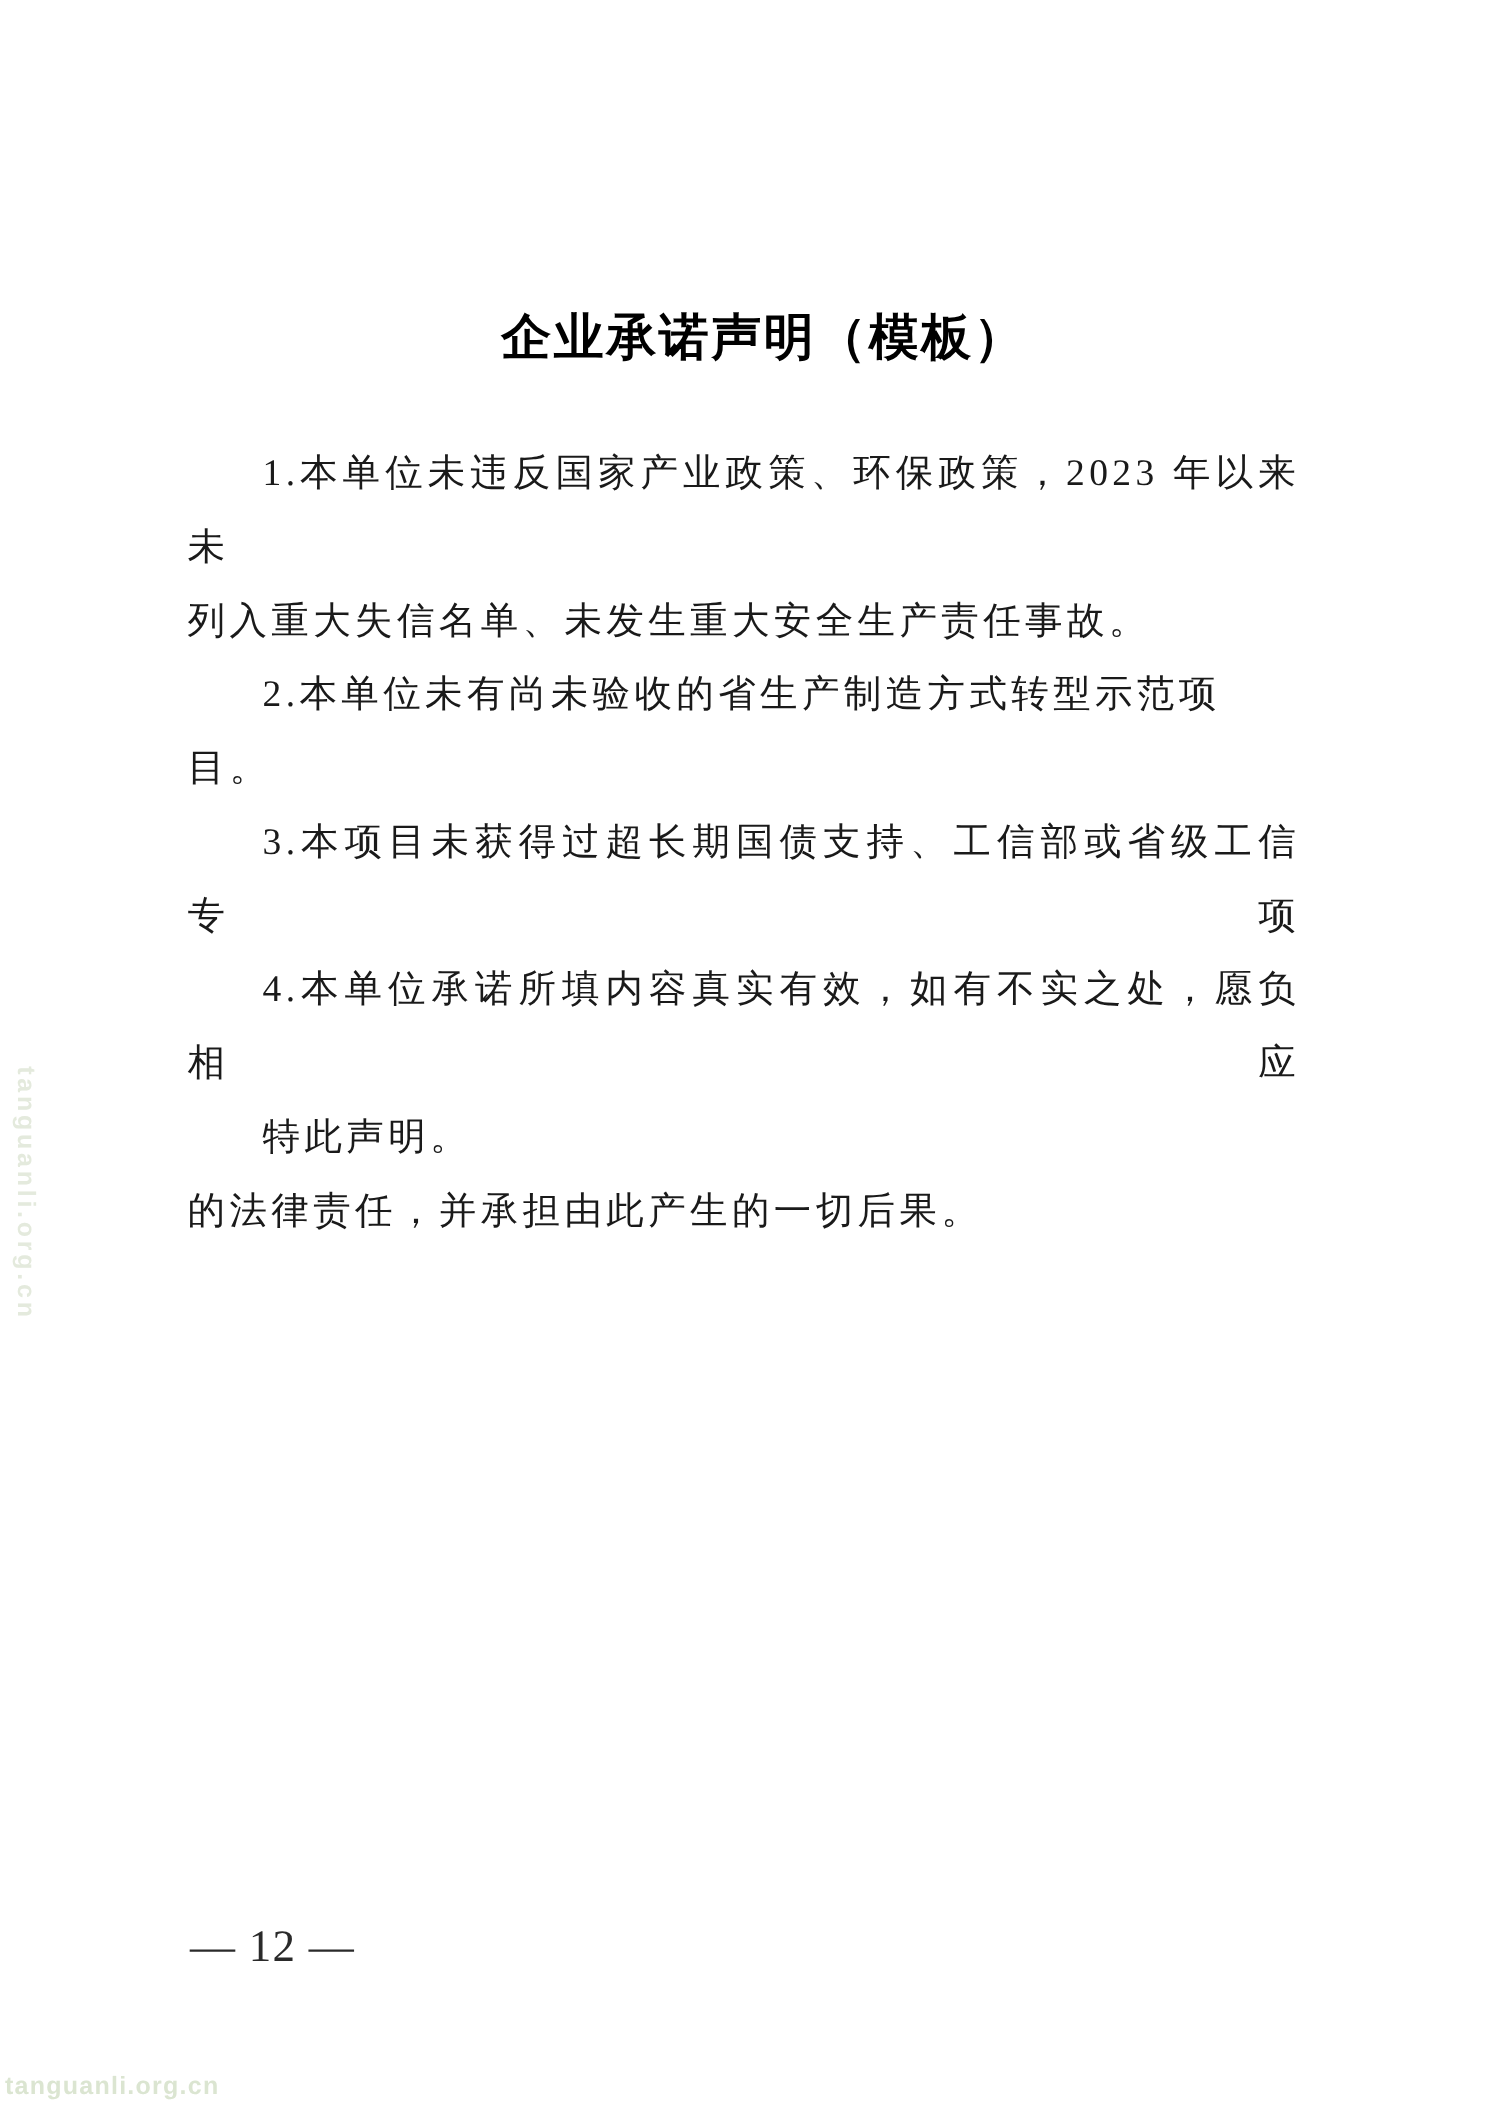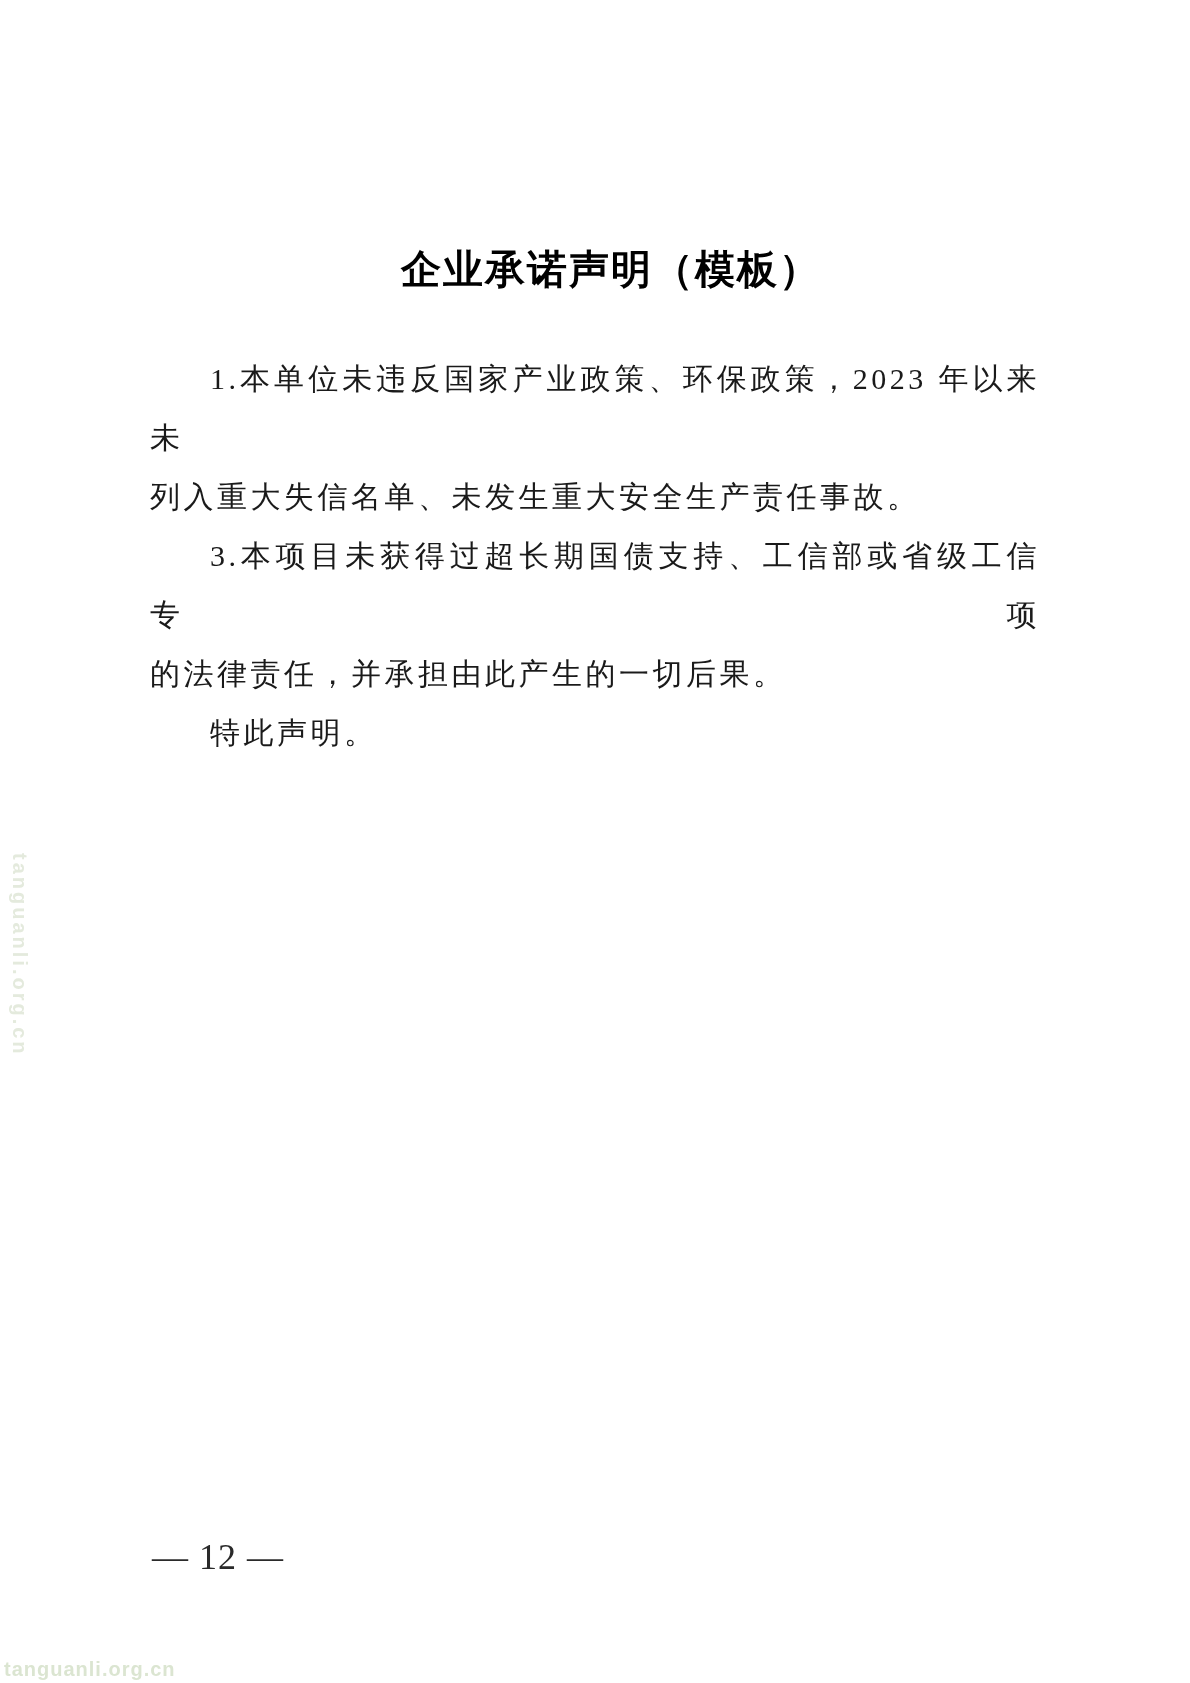--- a/index.html
+++ b/index.html
@@ -96,23 +96,25 @@
 
 <div class="page">
 
   <div class="wm-side">tanguanli.org.cn</div>
 
   <h1 class="title">企业承诺声明（模板）</h1>
 
   <div class="doc-body">
     <div class="line indent full">1.本单位未违反国家产业政策、环保政策，2023 年以来未</div>
     <div class="line">列入重大失信名单、未发生重大安全生产责任事故。</div>
+    <div class="line indent">2.本单位未有尚未验收的省生产制造方式转型示范项目。</div>
     <div class="line indent full">3.本项目未获得过超长期国债支持、工信部或省级工信专项</div>
+    <div class="line indent full">4.本单位承诺所填内容真实有效，如有不实之处，愿负相应</div>
+    <div class="line indent">特此声明。</div>
     <div class="line">的法律责任，并承担由此产生的一切后果。</div>
-    <div class="line indent">特此声明。</div>
   </div>
 
 
   <div class="page-number">— 12 —</div>
 
   <div class="wm-bottom">tanguanli.org.cn</div>
 
 </div>
 
 </body></html>

